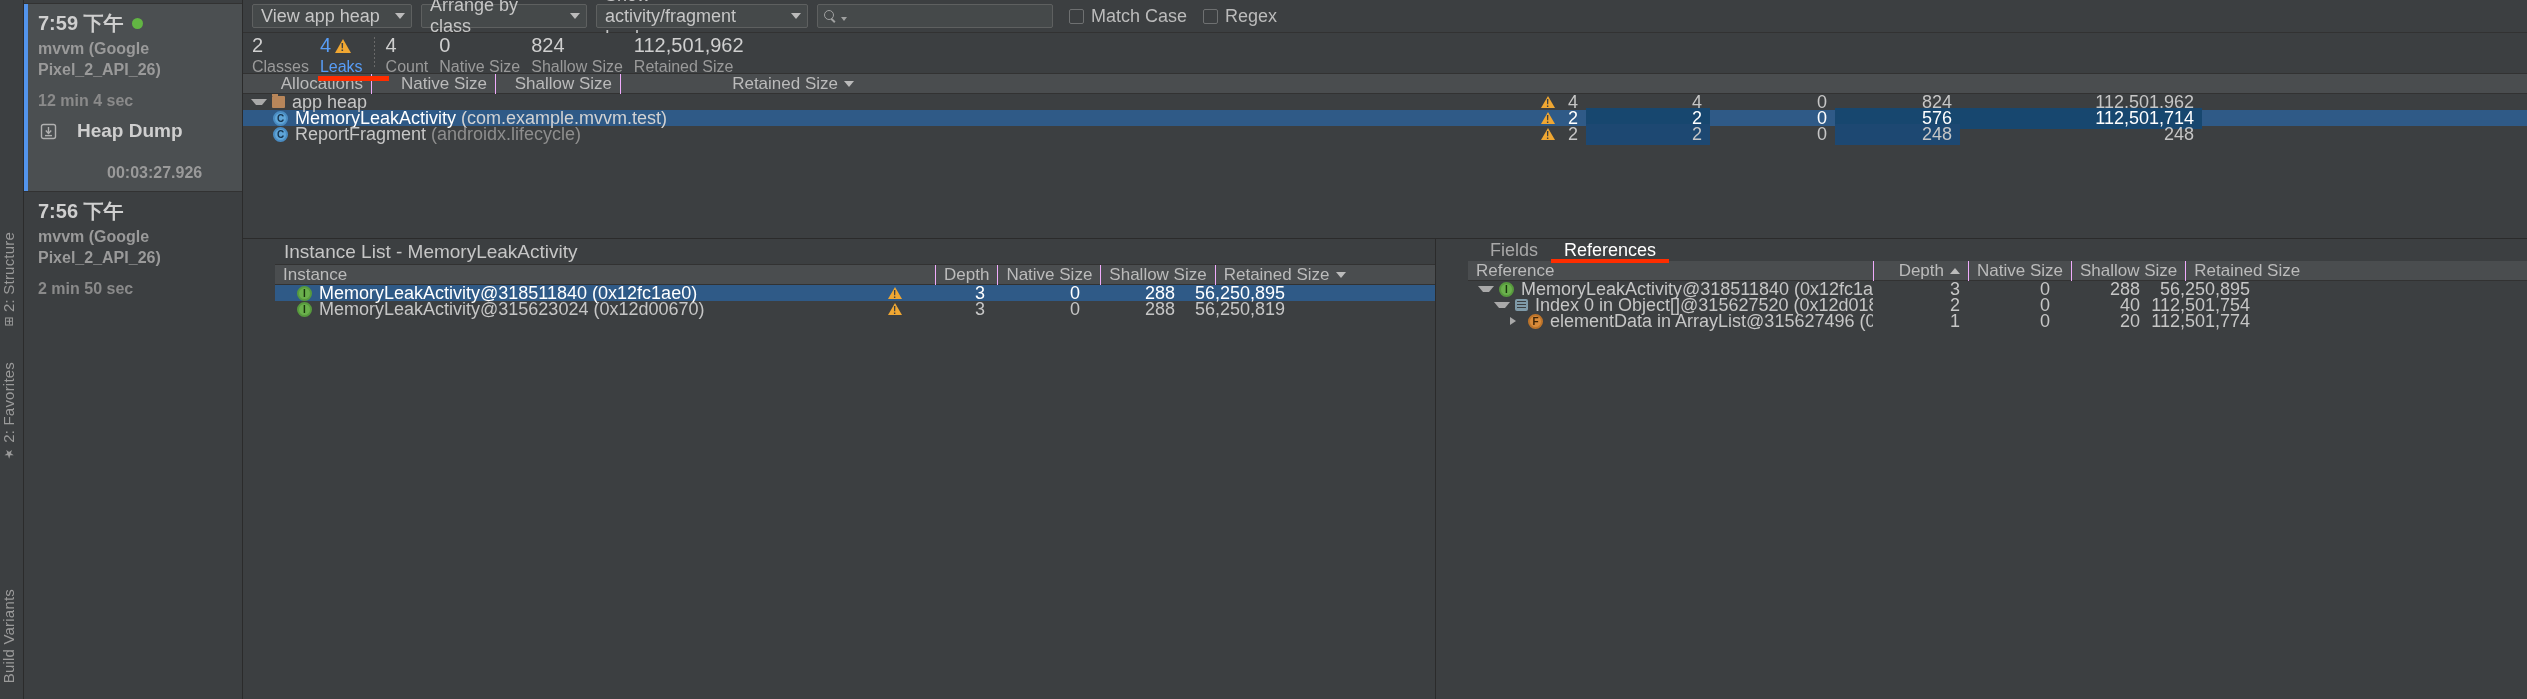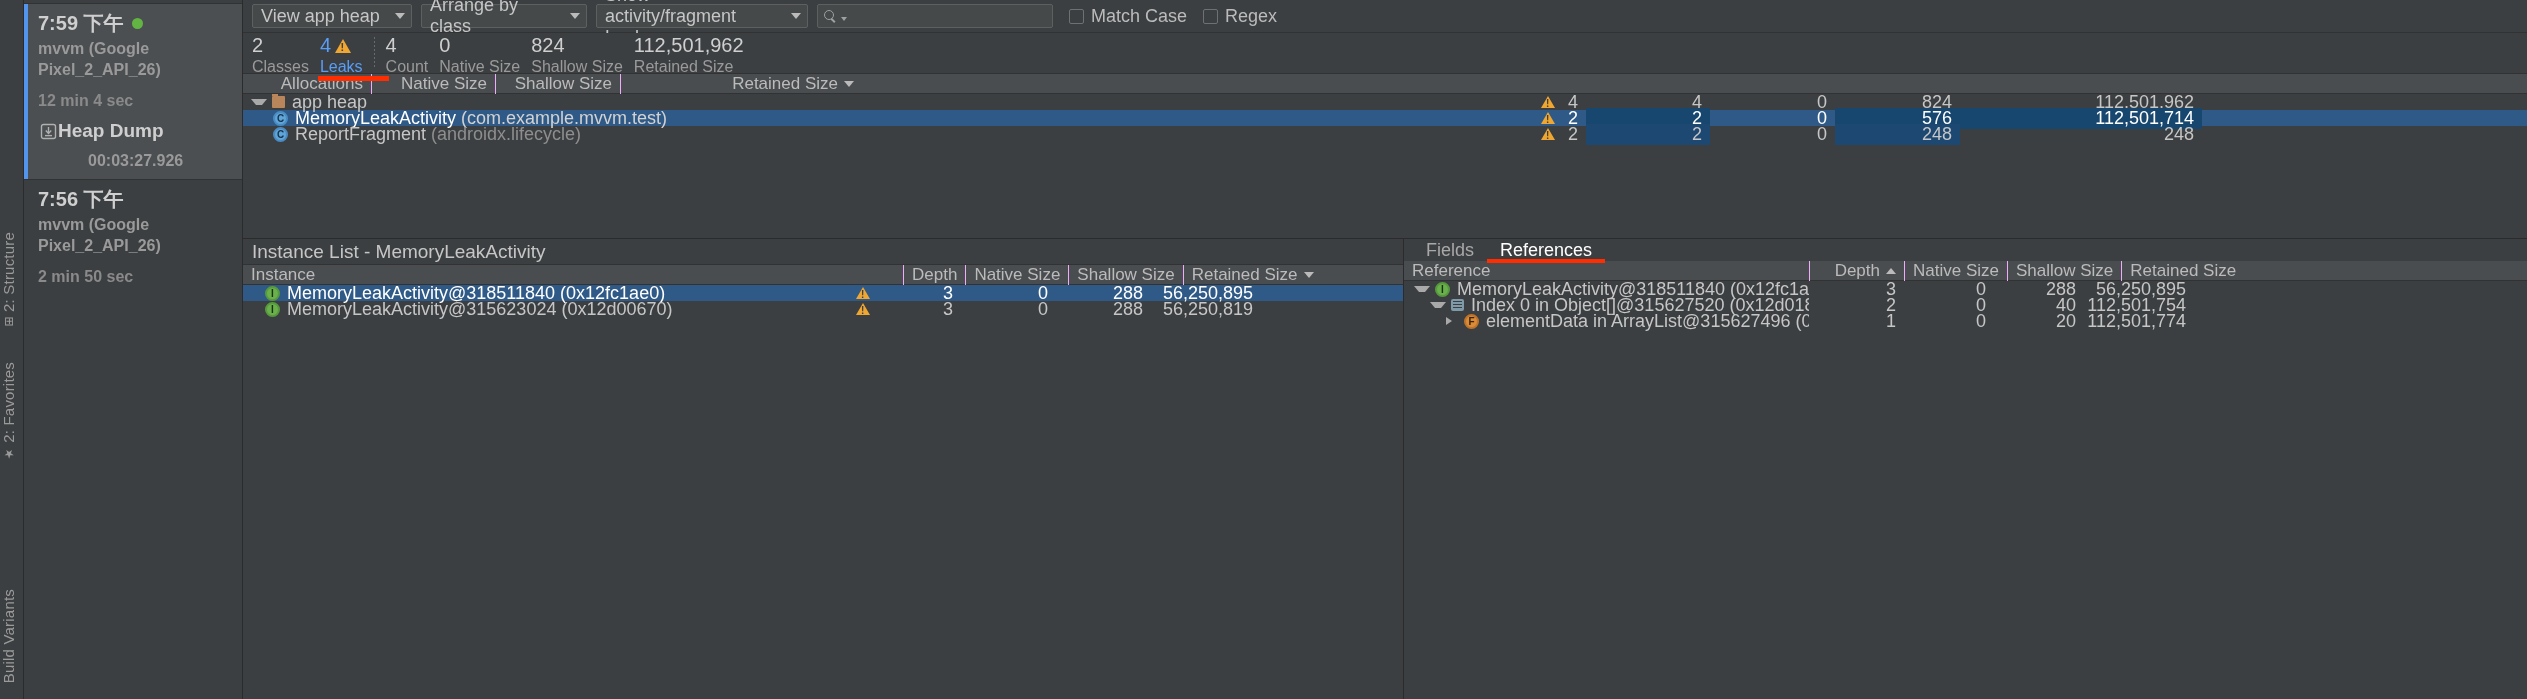--- a/index.html
+++ b/index.html
@@ -36,26 +36,26 @@
   .session{position:relative;padding:7px 10px 9px 14px;font-weight:bold;}
   .session.selected{background:#4b4f51;}
   .session.selected:before{
     content:"";position:absolute;left:0;top:0;bottom:0;width:4px;background:#5394ec;
   }
   .sess-sep{height:1px;background:#323232;}
   .sess-time{font-size:20px;color:#cfcfcf;display:flex;align-items:center;gap:8px;line-height:1.25;}
   .live-dot{width:11px;height:11px;border-radius:50%;background:#62b543;display:inline-block;}
   .sess-sub{font-size:16px;color:#9a9a9a;margin-top:3px;line-height:1.3;}
   .sess-dur{font-size:16px;color:#8a8a8a;margin-top:10px;line-height:1.3;}
-  .sess-child{display:flex;align-items:flex-start;gap:1px;margin-top:9px;padding-left:2px;}
+  .sess-child{display:flex;align-items:flex-start;gap:20px;margin-top:9px;padding-left:2px;}
   .dl-ico{
     width:17px;height:17px;flex:0 0 17px;margin-top:3px;position:relative;color:#b0b0b0;
   }
   .sess-child-text .cap{font-size:19px;color:#cfcfcf;line-height:1.2;}
-  .sess-child-text .sub{font-size:16px;color:#9a9a9a;margin-top:8px;padding-left:30px;line-height:1.2;}
+  .sess-child-text .sub{font-size:16px;color:#9a9a9a;margin-top:20px;padding-left:30px;line-height:1.2;}
 
   
   .main{flex:1 1 auto;display:flex;flex-direction:column;min-width:0;background:#3c3f41;}
 
   
   .toolbar{
     height:32px;flex:0 0 32px;display:flex;align-items:center;gap:9px;
     padding:0 9px;background:#3c3f41;border-bottom:1px solid #323232;
   }
   .combo{
@@ -173,21 +173,21 @@
     width:0;height:0;border-left:7px solid transparent;border-right:7px solid transparent;
     border-bottom:12px solid #f0a732;position:relative;margin-right:6px;
   }
   .minitri:after{
     content:"!";position:absolute;left:-2px;top:2.5px;font-size:10px;color:#3c3f41;font-weight:bold;line-height:1;
   }
   .warncell{display:flex;align-items:center;justify-content:flex-end;gap:7px;}
 
   
   .bottom{flex:0 0 460px;display:flex;min-height:0;border-top:1px solid #2b2b2b;}
-  .pane{display:flex;flex-direction:column;min-width:0;background:#3c3f41;}
+  .pane{display:flex;flex-direction:column;min-width:0;background:#3c3f41;margin-left:32px;}
   .pane-left{flex:0 0 1160px;border-right:1px solid #2b2b2b;}
   .pane-right{flex:1 1 auto;position:relative;}
   .pane-title{
     height:25px;flex:0 0 25px;display:flex;align-items:center;padding:0 9px;
     font-size:19px;color:#c6c6c6;background:#3c3f41;border-bottom:1px solid #323232;
     justify-content:space-between;
   }
   .pane-title .rightmark{font-size:16px;color:#9a9a9a;padding-right:4px;}
 
   .tw-inst{flex:0 0 605px;}

